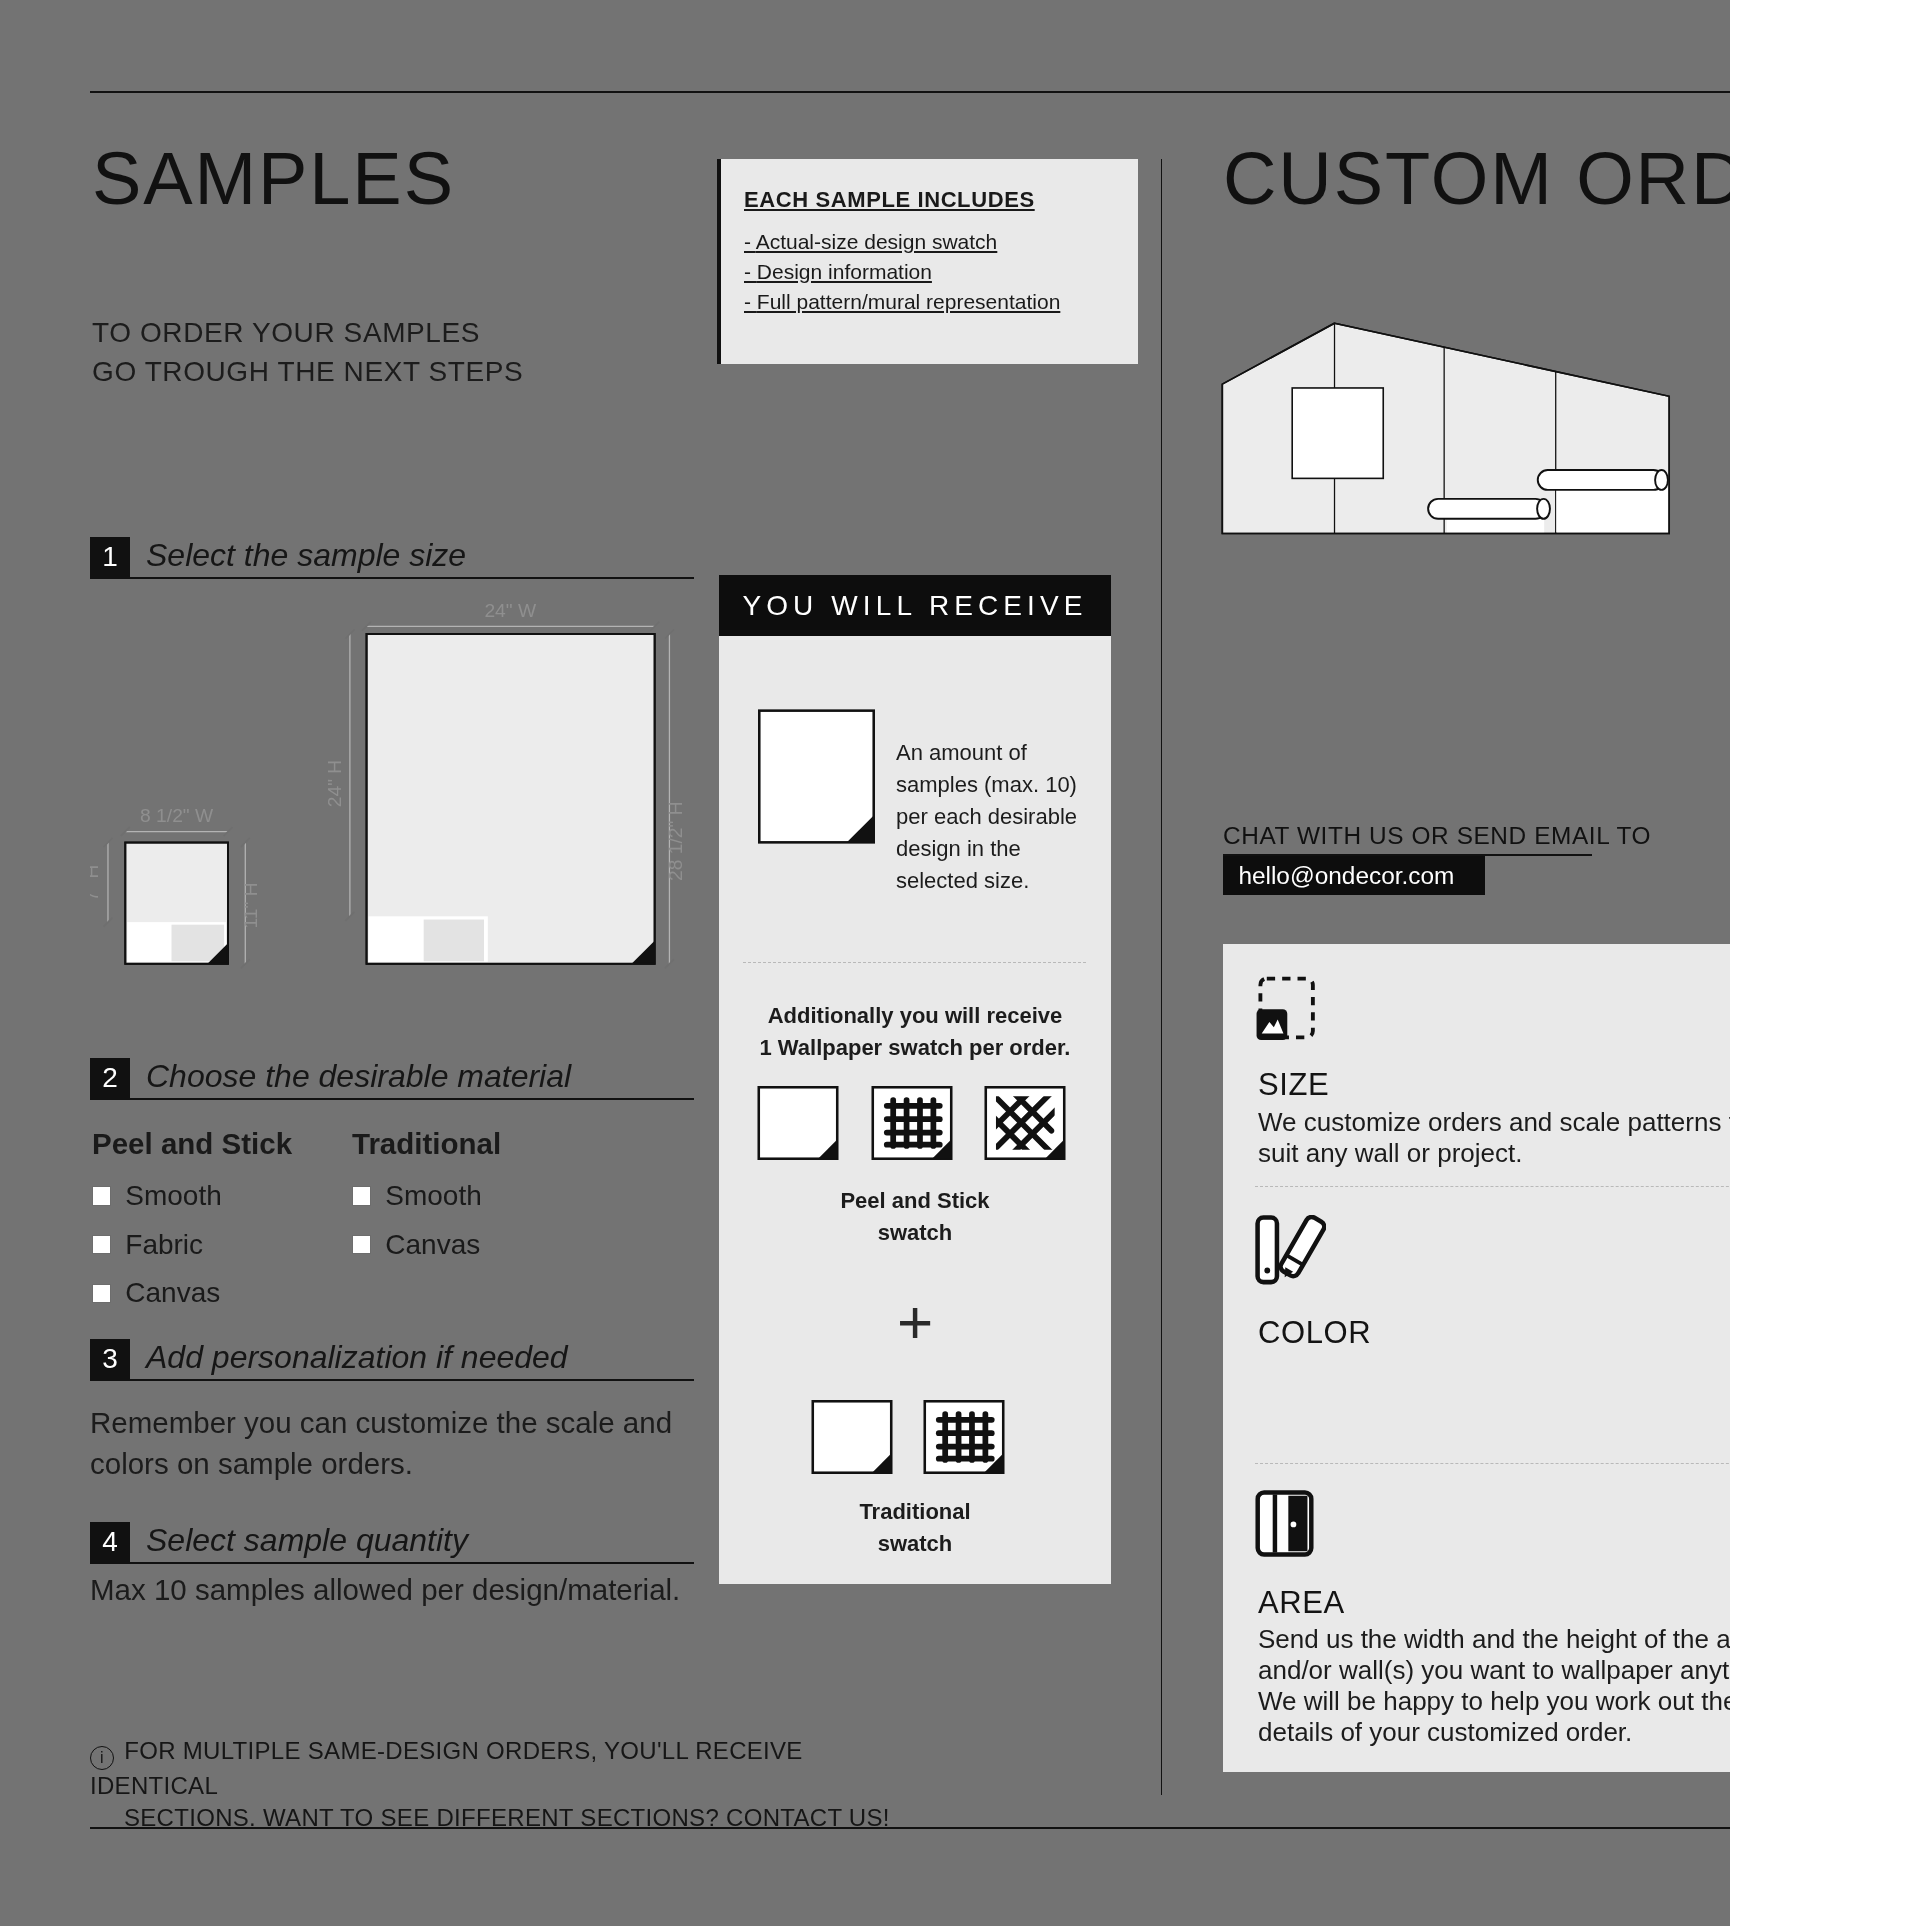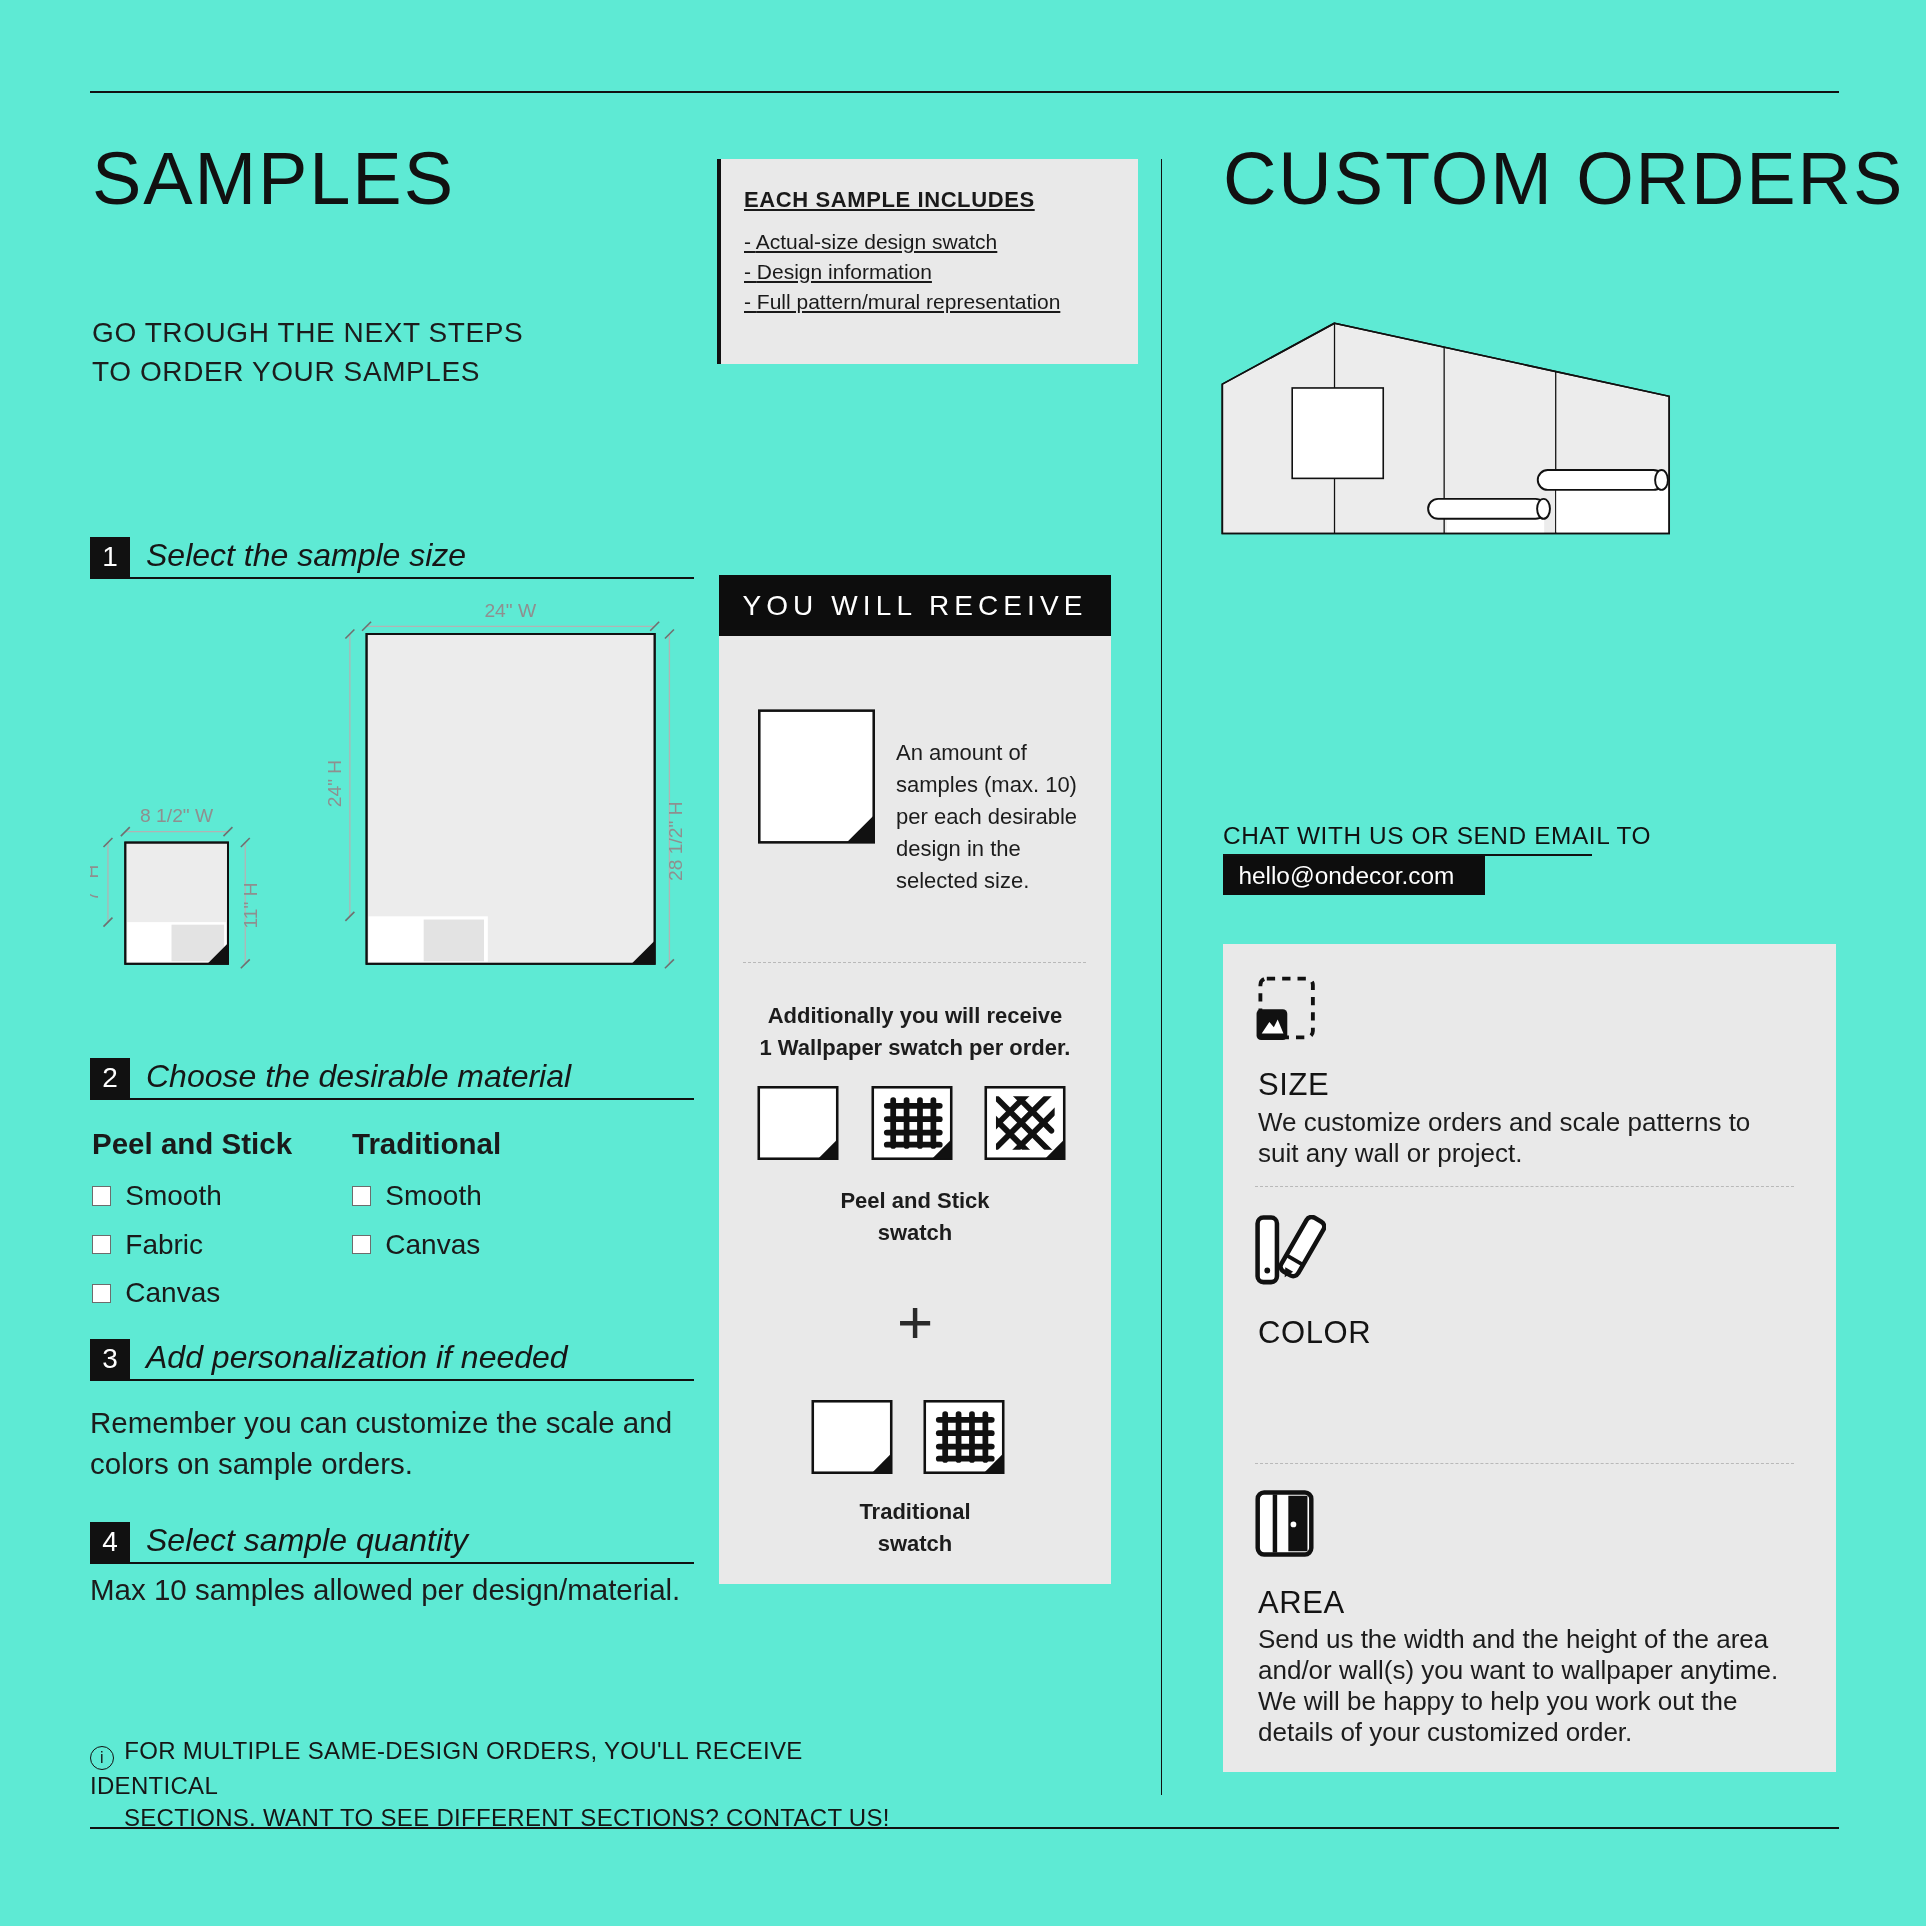--- a/index.html
+++ b/index.html
@@ -1,17 +1,17 @@
 <!DOCTYPE html>
 <html style="font-size:10.3px"><head>
 <meta charset="utf-8">
 <title>Samples &amp; Custom Orders</title>
 <style>
   html,body{margin:0;padding:0;background:#fff;}
-  #canvas{position:relative;width:1926px;height:1926px;background:#5eead4;overflow:hidden;
+  #canvas{position:relative;width:1730px;height:1926px;background:#737373;overflow:hidden;
           font-family:"Liberation Sans","DejaVu Sans",sans-serif;color:#1a1a1a;}
   .abs{position:absolute;}
   .rule{position:absolute;left:90px;width:1749px;height:1.9px;background:#111;}
   .vdivider{position:absolute;left:1161px;top:159px;width:1.3px;height:1636px;background:#111;}
 
   
   .big-title{font-size:74px;font-weight:400;letter-spacing:1.9px;color:#111;white-space:nowrap;}
   .intro{font-size:28px;line-height:39px;letter-spacing:0.6px;color:#1c1c1c;}
 
   
@@ -67,22 +67,22 @@
 
 <div id="canvas">
 
   <div class="rule" style="top:91px"></div>
   <div class="rule" style="top:1827px"></div>
   <div class="vdivider"></div>
 
   <div class="abs big-title" style="left:92px;top:136px">SAMPLES</div>
 
   <div class="abs intro" style="left:92px;top:313px">
+    <div>TO ORDER YOUR SAMPLES</div>
     <div>GO TROUGH THE NEXT STEPS</div>
-    <div>TO ORDER YOUR SAMPLES</div>
   </div>
 
   <div class="abs includes-box">
     <div class="includes-title">EACH SAMPLE INCLUDES</div>
     <div class="inc-item">Actual-size design swatch</div>
     <div class="inc-item">Design information</div>
     <div class="inc-item">Full pattern/mural representation</div>
   </div>
 
   <div class="step" style="top:537px">

